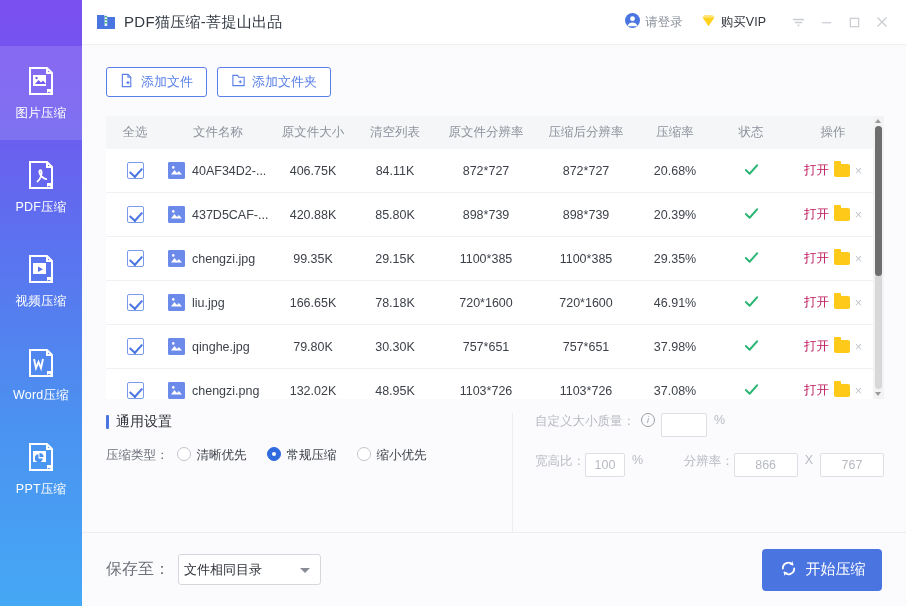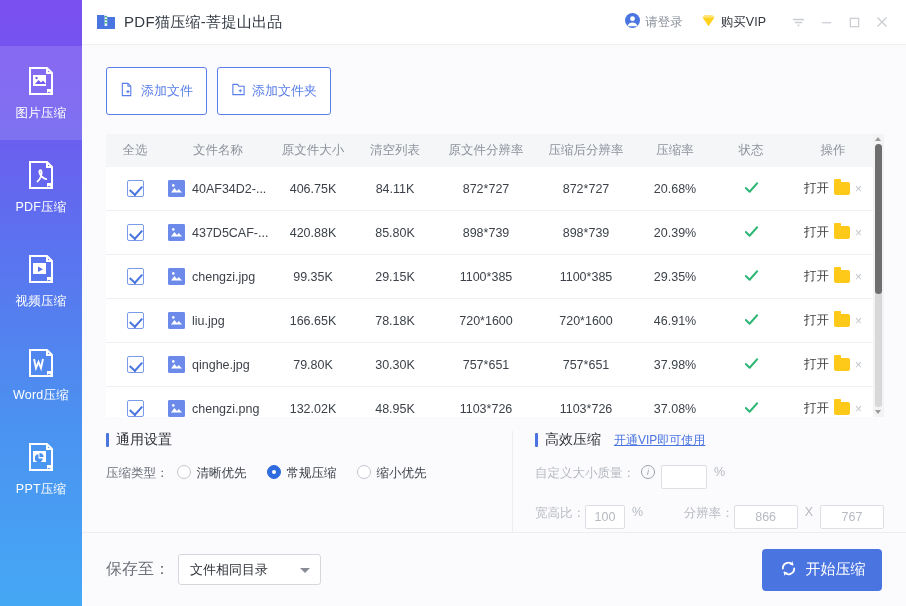--- a/index.html
+++ b/index.html
@@ -91,21 +91,21 @@
     flex: 1;
     background: #fbfbfd;
     padding: 22px 22px 0 24px;
     display: flex;
     flex-direction: column;
     overflow: hidden;
   }
 
   .toolbar { display: flex; gap: 10px; margin-bottom: 19px; }
   .tool-btn {
-    height: 48px;
+    height: 30px;
     border: 1px solid #5a7fe8;
     border-radius: 3px;
     background: #ffffff;
     color: #5a7fe8;
     font-size: 13px;
     display: flex;
     align-items: center;
     gap: 6px;
     padding: 0 13px;
     cursor: pointer;
@@ -178,21 +178,21 @@
     position: relative;
   }
   .fname {
     white-space: nowrap;
     overflow: hidden;
     text-overflow: ellipsis;
     font-size: 12.5px;
     color: #3d424a;
   }
   .tick { color: #2bb673; font-size: 16px; line-height: 1; }
-  .open-link { color: #404040; font-size: 12.5px; cursor: pointer; }
+  .open-link { color: #be185d; font-size: 12.5px; cursor: pointer; }
   .folder {
     width: 16px; height: 13px;
     background: #ffc919;
     border-radius: 1px 2px 2px 2px;
     position: relative;
     flex: 0 0 16px;
   }
   .folder::before {
     content:"";
     position:absolute;
@@ -294,21 +294,21 @@
     display: flex;
     align-items: center;
     padding: 0 24px;
     background:#fbfbfd;
   }
   .sel {
     width: 143px; height: 31px;
     border: 1px solid #d4d7dc; border-radius: 3px;
     background:#fff;
     display:flex; align-items:center;
-    padding: 0 11px;
+    padding: 0 5px;
     font-size: 13px; color:#2e3238;
     cursor:pointer;
     margin-left: 8px;
     position: relative;
   }
   .caret {
     position:absolute; right: 10px; top: 13px;
     width:0;height:0;
     border-left:5px solid transparent;
     border-right:5px solid transparent;
@@ -673,25 +673,20 @@
             <span class="radio"></span>
             <span class="radio-lbl">清晰优先</span>
             <span class="radio on"></span>
             <span class="radio-lbl">常规压缩</span>
             <span class="radio"></span>
             <span class="radio-lbl">缩小优先</span>
           </div>
         </div>
 
         <div class="set-col set-right">
-          <div class="sec-title">
-            <span class="sec-bar"></span>
-            <span>高效压缩</span>
-            <span class="vip-link">开通VIP即可使用</span>
-          </div>
 
           <div class="row-line">
             <span class="lbl dim">自定义大小质量：</span>
             <span class="ibox">i</span>
             <input class="inp w46" type="text" value="" style="">
             <span class="pct">%</span>
           </div>
 
           <div class="row-line">
             <span class="lbl dim">宽高比：</span>

